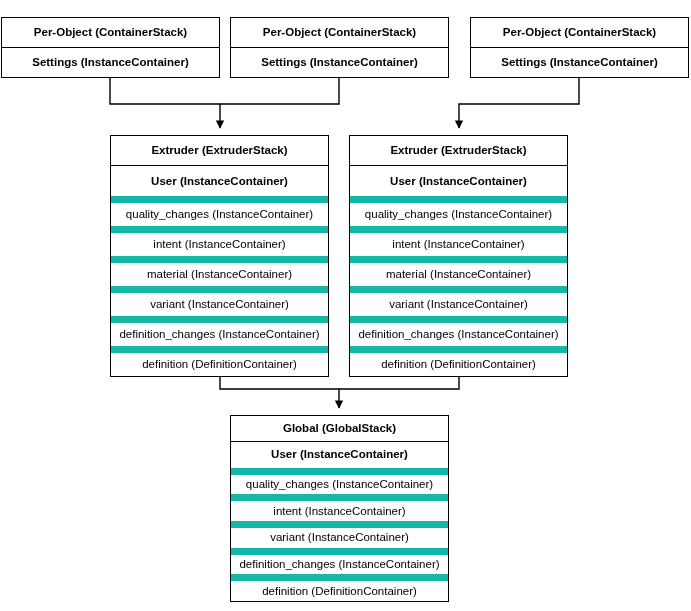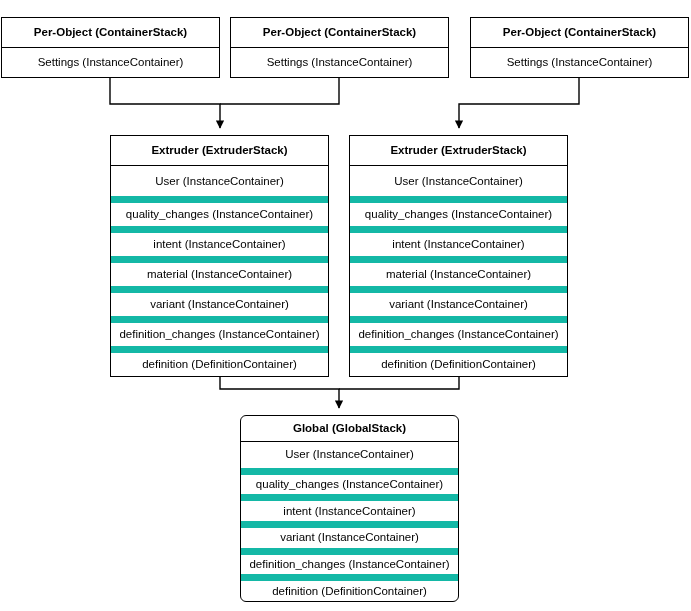--- a/index.html
+++ b/index.html
@@ -41,20 +41,21 @@
   }
   .node .row.header {
     font-weight: bold;
     border-bottom: 1px solid #000000;
   }
   .node .row.item + .row.item {
     border-top: 7px solid #14b8a6;
   }
   .node .row.header + .row.item {
     border-top: none;
+    font-weight: bold;
   }
   svg.edges {
     position: absolute;
     left: 0;
     top: 0;
     width: 691px;
     height: 611px;
     pointer-events: none;
   }
 </style>
@@ -121,21 +122,21 @@
     <div class="row header">Extruder (ExtruderStack)</div>
     <div class="row item">User (InstanceContainer)</div>
     <div class="row item">quality_changes (InstanceContainer)</div>
     <div class="row item">intent (InstanceContainer)</div>
     <div class="row item">material (InstanceContainer)</div>
     <div class="row item">variant (InstanceContainer)</div>
     <div class="row item">definition_changes (InstanceContainer)</div>
     <div class="row item">definition (DefinitionContainer)</div>
   </div>
 
-  <div class="node" style="left:240px; top:399px; width:219px; height:187px;border-radius:6px;">
+  <div class="node" style="left:230px; top:399px; width:219px; height:187px;">
     <div class="row header">Global (GlobalStack)</div>
     <div class="row item">User (InstanceContainer)</div>
     <div class="row item">quality_changes (InstanceContainer)</div>
     <div class="row item">intent (InstanceContainer)</div>
     <div class="row item">variant (InstanceContainer)</div>
     <div class="row item">definition_changes (InstanceContainer)</div>
     <div class="row item">definition (DefinitionContainer)</div>
   </div>
 
 </div>

